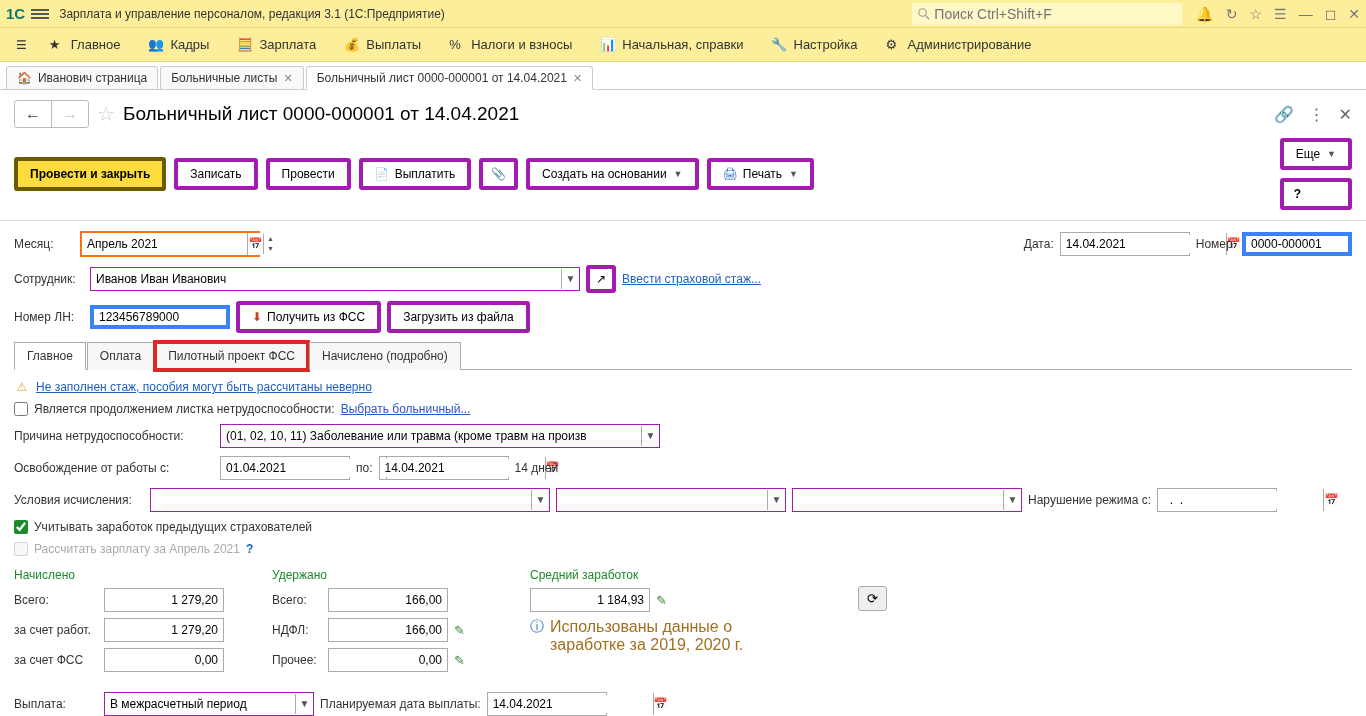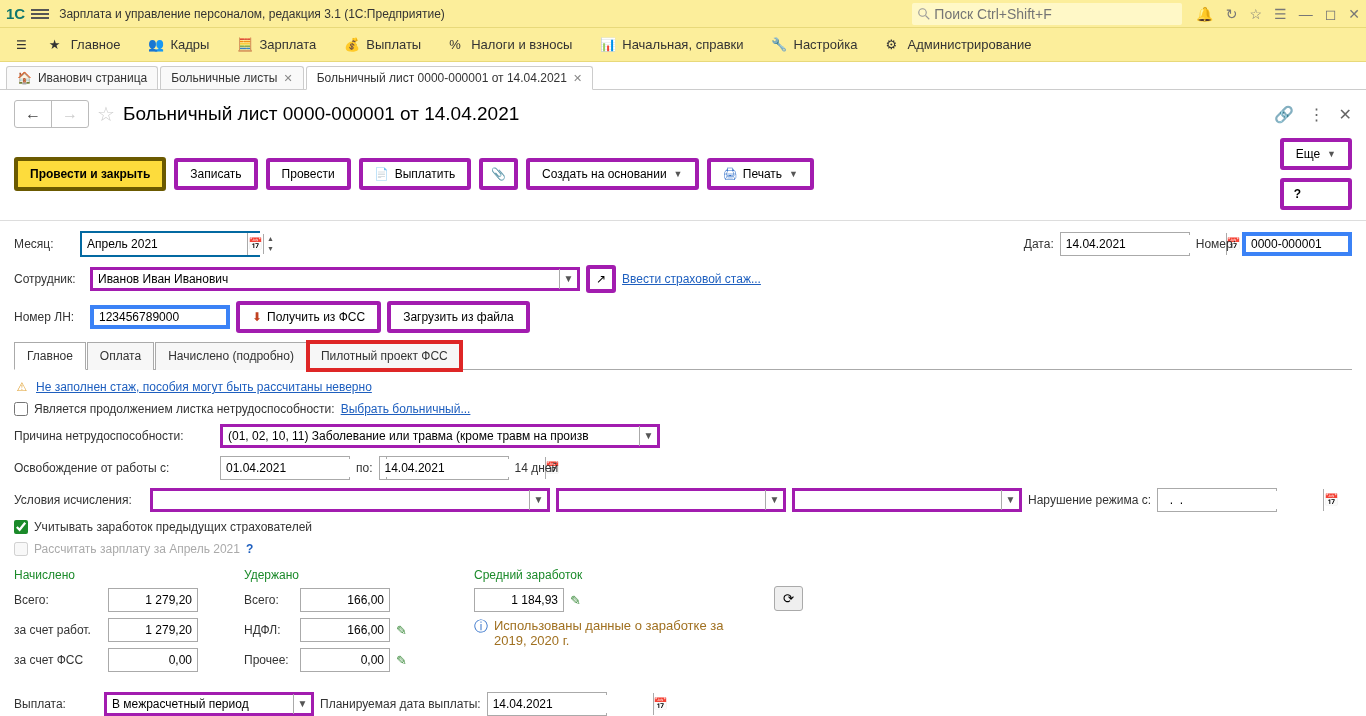--- a/index.html
+++ b/index.html
@@ -33,46 +33,46 @@
 .toolbar { display: flex; align-items: center; padding: 4px 14px 10px; gap: 8px; border-bottom: 1px solid #ddd; }
 .btn { border: 4px solid #a21caf; background: #fff; padding: 5px 12px; font-size: 12px; cursor: pointer; border-radius: 3px; display: inline-flex; align-items: center; gap: 5px; }
 .btn-primary { background: #fddc3c; border-color: #6b5a00; font-weight: bold; padding: 6px 12px; }
 .btn .drop { font-size: 9px; color: #555; margin-left: 2px; }
 .btn-help { padding: 5px 10px; font-weight: bold; }
 .tb-right { margin-left: auto; display: flex; gap: 8px; flex-direction: column; }
 .form-body { padding: 10px 14px; overflow-y: scroll; height: 560px; }
 .row { display: flex; align-items: center; margin-bottom: 8px; gap: 6px; }
 .lbl { font-size: 12px; color: #333; }
 .inp { border: 4px solid #3b82f6; padding: 3px 5px; font-size: 12px; height: 24px; background: #fff; }
-.inp-month { border: 2px solid #0369a1; width: 180px; display: flex; align-items: center; }
+.inp-month { border: 2px solid #f97316; width: 180px; display: flex; align-items: center; }
 .inp-month input { border: none; flex: 1; padding: 2px 5px; outline: none; font-size: 12px; }
 .cal-btn { background: #fff; border-left: 1px solid #aaa; width: 22px; height: 22px; display: flex; align-items: center; justify-content: center; cursor: pointer; }
 .spin-btns { display: flex; flex-direction: column; border-left: 1px solid #aaa; }
 .spin-btns span { font-size: 7px; padding: 0 3px; line-height: 10px; cursor: pointer; color: #555; }
-.inp-combo { display: flex; align-items: center; border: 3px solid #a21caf; height: 24px; }
+.inp-combo { display: flex; align-items: center; border: 1px solid #a21caf; height: 24px; }
 .inp-combo input { border: none; flex: 1; padding: 2px 5px; outline: none; font-size: 12px; }
 .inp-combo .cmb-btn { border-left: 1px solid #aaa; width: 18px; text-align: center; cursor: pointer; font-size: 10px; color: #555; line-height: 20px; }
 .link { color: #1e5fbf; text-decoration: underline; cursor: pointer; font-size: 12px; }
 .sub-tabs { display: flex; border-bottom: 1px solid #aaa; margin: 6px 0 10px; }
 .sub-tab { border: 1px solid #aaa; border-bottom: none; background: #f7f7f7; padding: 6px 12px; margin-right: 1px; font-size: 12px; cursor: pointer; position: relative; top: 1px; }
 .sub-tab.active { background: #fff; border-bottom: 1px solid #fff; }
 .sub-tab.highlight { outline: 4px solid #de2626; outline-offset: -2px; }
 .warn-ico { color: #e0a030; display: inline-block; width: 16px; text-align: center; }
 .chk { width: 14px; height: 14px; }
 .date-inp { display: flex; align-items: center; border: 1px solid #aaa; height: 24px; width: 130px; }
 .date-inp input { border: none; flex: 1; padding: 2px 5px; outline: none; font-size: 12px; }
-.totals-row { display: flex; gap: 20px; margin-top: 12px; }
+.totals-row { display: flex; gap: 48px; margin-top: 12px; }
 .totals-col { width: 210px; }
 .totals-hdr { color: #1b8a2a; font-size: 12px; margin-bottom: 6px; }
 .tot-line { display: flex; align-items: center; margin-bottom: 6px; gap: 6px; }
 .tot-line .lbl { width: 88px; }
-.num-inp { border: 1px solid #aaa; text-align: right; padding: 3px 5px; width: 90px; height: 24px; font-size: 12px; }
+.num-inp { border: 1px solid #aaa; text-align: right; padding: 3px 5px; width: 120px; height: 24px; font-size: 12px; }
 .pencil { color: #3a8a3a; cursor: pointer; font-size: 13px; }
 .info-ico { color: #2a6bc7; font-size: 14px; }
-.info-txt { color: #a07020; font-size: 13px; max-width: 230px; }
+.info-txt { color: #a07020; font-size: 16px; max-width: 230px; }
 .refresh-btn { border: 1px solid #aaa; padding: 4px 8px; cursor: pointer; border-radius: 3px; }
 .q-mark { color: #1e5fbf; font-weight: bold; cursor: pointer; }
 .disabled-txt { color: #aaa; }
 </style>
 </head>
 <body>
 
 <div class="titlebar">
   <span class="logo-1c">1C</span>
   <span class="hamburger-icon">
@@ -231,22 +231,22 @@
     <button class="btn">
         <span style="color:#c04020;">⬇</span>
         <span>Получить из ФСС</span>
       </button>
     <button class="btn">Загрузить из файла</button>
   </div>
 
   <div class="sub-tabs">
     <div class="sub-tab active">Главное</div>
     <div class="sub-tab">Оплата</div>
+    <div class="sub-tab highlight">Пилотный проект ФСС</div>
     <div class="sub-tab">Начислено (подробно)</div>
-    <div class="sub-tab highlight">Пилотный проект ФСС</div>
   </div>
 
   <div class="row">
     <span class="warn-ico">⚠</span>
     <a class="link">Не заполнен стаж, пособия могут быть рассчитаны неверно</a>
   </div>
 
   <div class="row">
     <input type="checkbox" class="chk" style="">
     <span class="lbl">Является продолжением листка нетрудоспособности:</span>

